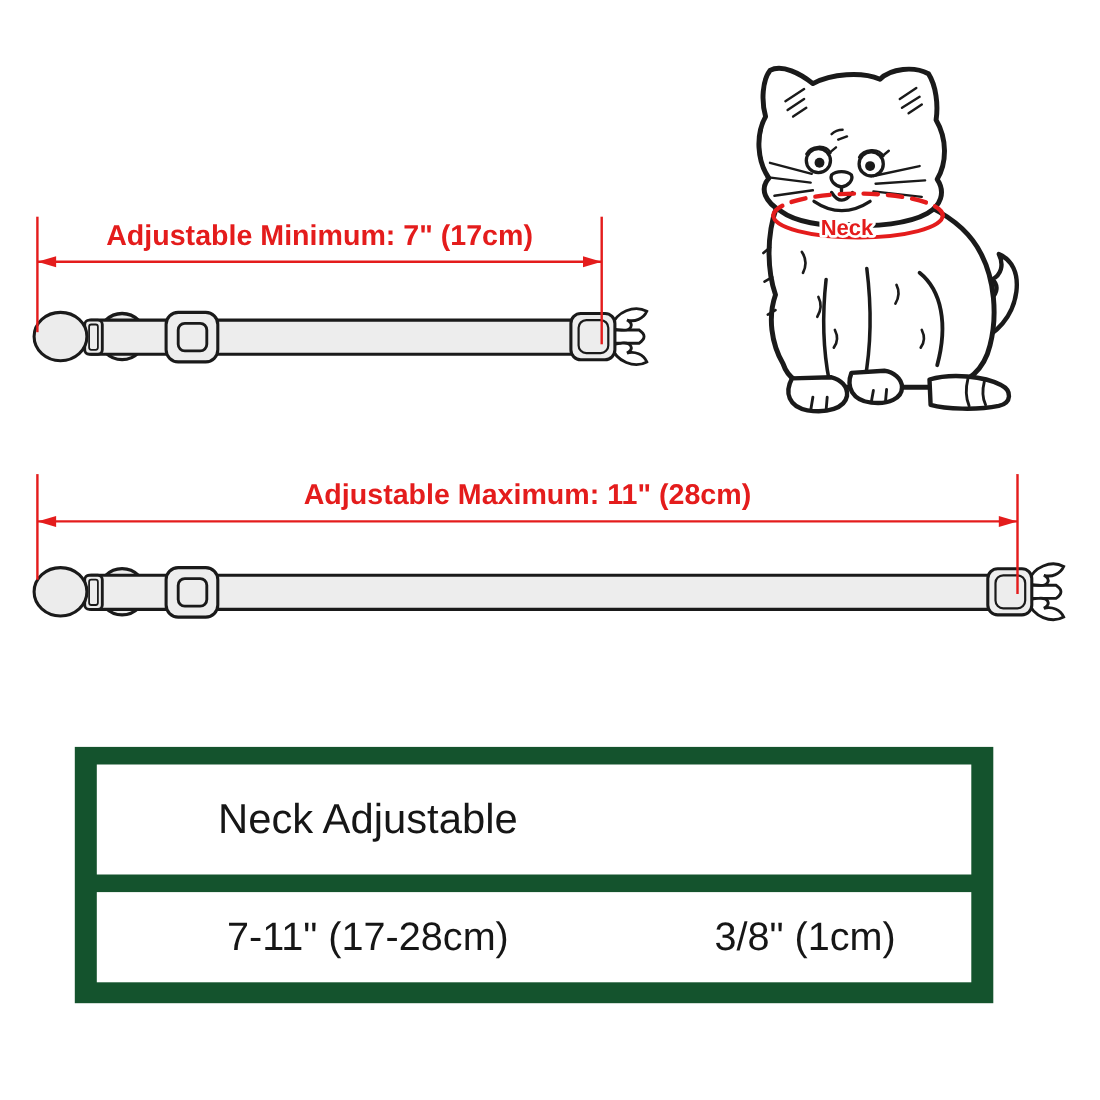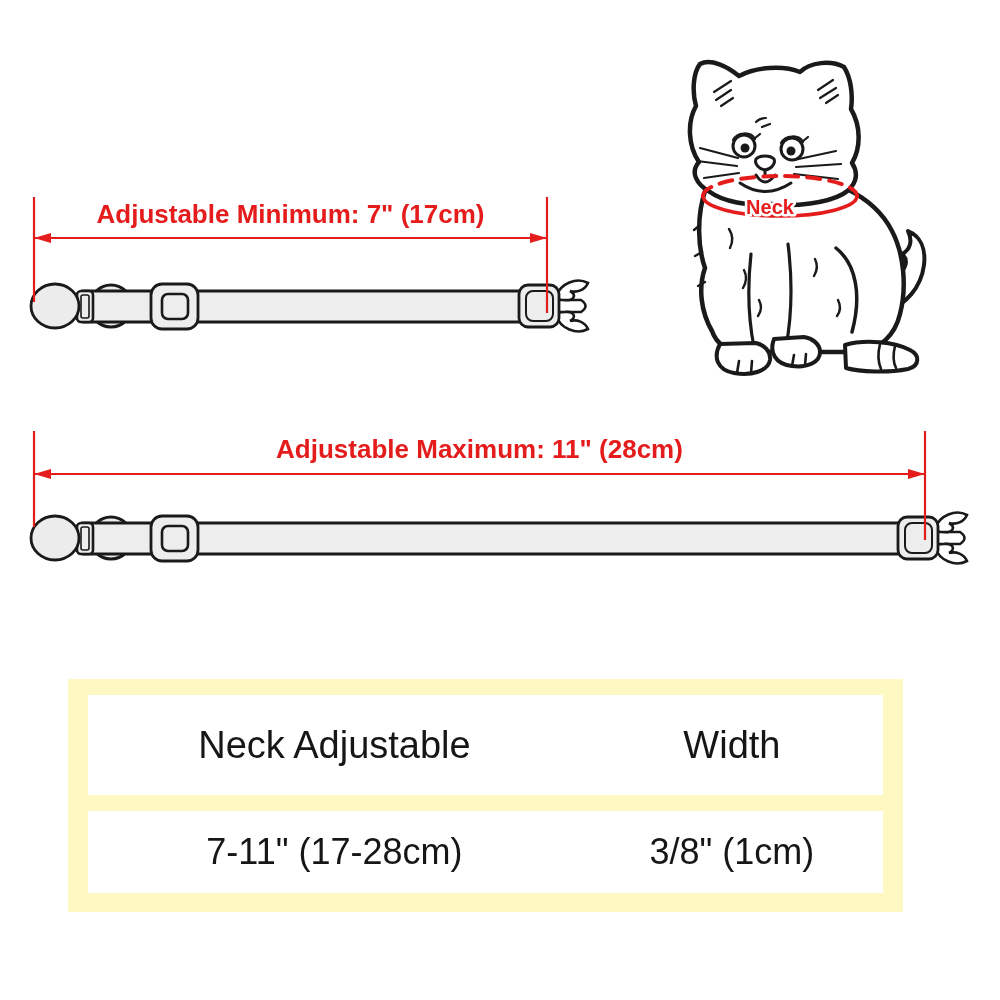--- a/index.html
+++ b/index.html
@@ -3,21 +3,21 @@
 <meta charset="utf-8">
 <style>
   html,body{margin:0;padding:0;background:#ffffff;}
   #stage{position:relative;width:1000px;height:1000px;background:#ffffff;overflow:hidden;
          font-family:"Liberation Sans", sans-serif;}
   #diagram-svg{position:absolute;left:0;top:0;}
   .measure-label{position:absolute;text-align:center;color:#e41c1c;font-weight:bold;
                  font-size:26px;line-height:28px;letter-spacing:0px;}
   #min-label{left:34px;top:200px;width:513px;}
   #max-label{left:34px;top:435px;width:891px;}
-  .size-table{position:absolute;left:68px;top:679px;width:835px;height:233px;background:#fef9c3;}
+  .size-table{position:absolute;left:68px;top:679px;width:835px;height:233px;background:#14532d;}
   .size-row{position:absolute;left:20px;width:795px;background:#ffffff;display:flex;align-items:center;}
   .size-row.header{top:16px;height:100px;font-size:38px;color:#161616;}
   .size-row.values{top:132px;height:82px;font-size:36px;color:#161616;}
   .size-cell{text-align:center;}
   .c1{width:62%;} .c2{width:38%;}
   svg text.neck-text{font-family:"Liberation Sans", sans-serif;font-weight:bold;font-size:20px;
                      fill:#e41c1c;paint-order:stroke;stroke:#ffffff;stroke-width:5px;}
 </style>
 </head>
 <body>
@@ -154,21 +154,20 @@
       <polygon points="925,474 908,469 908,479" fill="#e41c1c" stroke="none"></polygon>
     </g>
   </svg>
 
   <div class="measure-label" id="min-label">Adjustable Minimum: 7" (17cm)</div>
   <div class="measure-label" id="max-label">Adjustable Maximum: 11" (28cm)</div>
 
   <div class="size-table">
     <div class="size-row header">
       <div class="size-cell c1">Neck Adjustable</div>
-      <div class="size-cell c2">Width</div>
     </div>
     <div class="size-row values">
       <div class="size-cell c1">7-11" (17-28cm)</div>
       <div class="size-cell c2">3/8" (1cm)</div>
     </div>
   </div>
 
 </div>
 
 </body></html>

